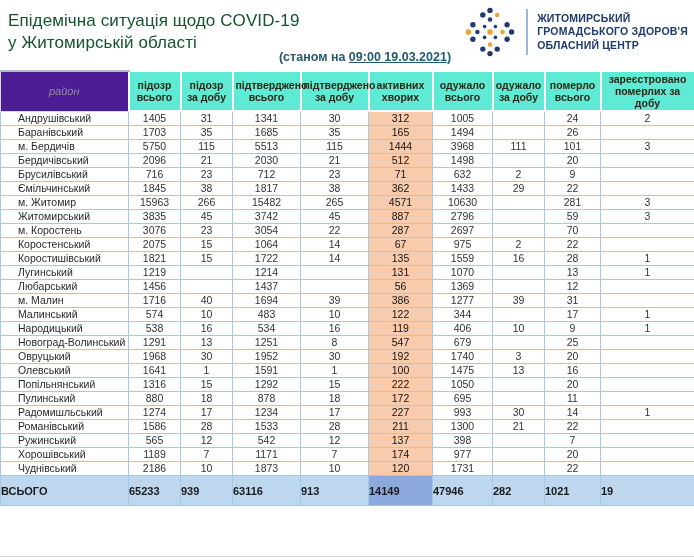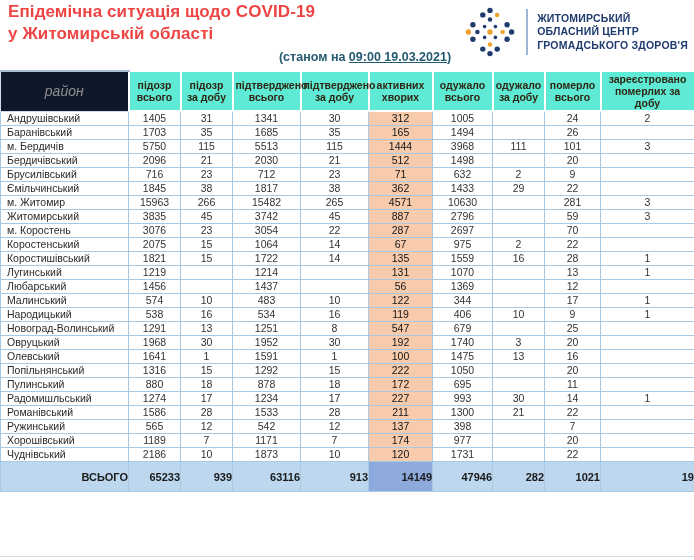--- a/index.html
+++ b/index.html
@@ -7,22 +7,22 @@
   body {
     font-family: "Liberation Sans", sans-serif;
     background: #ffffff;
     overflow: hidden;
   }
   .sheet { width: 694px; height: 560px; position: relative; background: #fff; }
 
   
   .top { position: relative; height: 70px; }
   .title {
-    position: absolute; left: 8px; top: 1px;
-    font-size: 17px; font-weight: bold; color: #ef4444; line-height: 22px;
+    position: absolute; left: 8px; top: 10px;
+    font-size: 17px; font-weight: normal; color: #14532d; line-height: 22px;
     letter-spacing: 0.1px;
   }
   .subtitle {
     position: absolute; left: 0; right: 0; top: 50px; text-align: center;
     font-size: 12.5px; font-weight: bold; color: #235a70; padding-left: 36px;
   }
   .subtitle .u { text-decoration: underline; }
   .logo {
     position: absolute; right: 6px; top: 5px;
     display: flex; align-items: center; gap: 9px;
@@ -35,35 +35,35 @@
 
   
   table { border-collapse: collapse; table-layout: fixed; width: 694px; }
   thead th {
     background: #5eead4; color: #2e2613;
     font-size: 10.5px; font-weight: 600; line-height: 12px;
     border: 2px solid #ffffff; height: 40px; vertical-align: middle;
     padding: 1px 2px; text-align: center;
   }
   thead th.district-h {
-    background: #0f172a; color: #8f8f8f; font-style: italic; font-weight: normal;
-    border: 1px solid #d4dbe2; border-top: 2px solid #a9bed2; font-size: 14px;
+    background: #4c1d95; color: #8f8f8f; font-style: italic; font-weight: normal;
+    border: 1px solid #d4dbe2; border-top: 2px solid #a9bed2; font-size: 11px;
   }
   tbody td {
     border: 1px solid #a6c9e6; background: #ffffff;
     font-size: 10.5px; color: #333333; text-align: center;
     height: 13.5px; line-height: 13px; padding: 0 2px;
     white-space: nowrap; overflow: hidden;
   }
-  tbody td.district { text-align: left; padding-left: 6px; color: #2b2b2b; }
+  tbody td.district { text-align: left; padding-left: 17px; color: #2b2b2b; }
   tbody td.active-col { background: #f8cbad; font-weight: normal; color: #141414; }
   tfoot td {
     border: 1px solid #a6c9e6; background: #bdd7ee;
     font-size: 11px; font-weight: bold; color: #1a1a1a;
-    height: 30px; text-align: right; vertical-align: middle;
+    height: 30px; text-align: left; vertical-align: middle;
   }
   tfoot td.total-active { background: #8eaadc; }
 
   .bottom-rule {
     position: absolute; left: 0; right: 0; bottom: 3px;
     border-top: 1px solid #d2dde8; height: 0;
   }
 </style>
 </head>
 <body>
@@ -102,22 +102,22 @@
           <circle cx="38" cy="11" r="2.5"></circle>
             <circle cx="6" cy="30" r="3"></circle>
             <circle cx="44" cy="30" r="2.5"></circle>
           <circle cx="30" cy="44" r="2.5"></circle>
             <circle cx="30" cy="30" r="3"></circle>
         </g>
       </svg>
       <div class="logo-sep"></div>
       <div class="logo-text">
         <div>ЖИТОМИРСЬКИЙ</div>
+        <div>ГРОМАДСЬКОГО ЗДОРОВ'Я</div>
         <div>ОБЛАСНИЙ ЦЕНТР</div>
-        <div>ГРОМАДСЬКОГО ЗДОРОВ'Я</div>
       </div>
     </div>
   </div>
 
   <table>
     <colgroup>
       <col style="width:128px">
         <col style="width:52px">
         <col style="width:52px">
       <col style="width:68px">
@@ -293,20 +293,32 @@
           <td class=""></td>
           <td class="">1437</td>
           <td class=""></td>
           <td class="active-col">56</td>
           <td class="">1369</td>
           <td class=""></td>
           <td class="">12</td>
           <td class=""></td>
         </tr>
         <tr>
+          <td class="district">м. Малин</td>
+          <td class="">1716</td>
+          <td class="">40</td>
+          <td class="">1694</td>
+          <td class="">39</td>
+          <td class="active-col">386</td>
+          <td class="">1277</td>
+          <td class="">39</td>
+          <td class="">31</td>
+          <td class=""></td>
+        </tr>
+        <tr>
           <td class="district">Малинський</td>
           <td class="">574</td>
           <td class="">10</td>
           <td class="">483</td>
           <td class="">10</td>
           <td class="active-col">122</td>
           <td class="">344</td>
           <td class=""></td>
           <td class="">17</td>
           <td class="">1</td>

